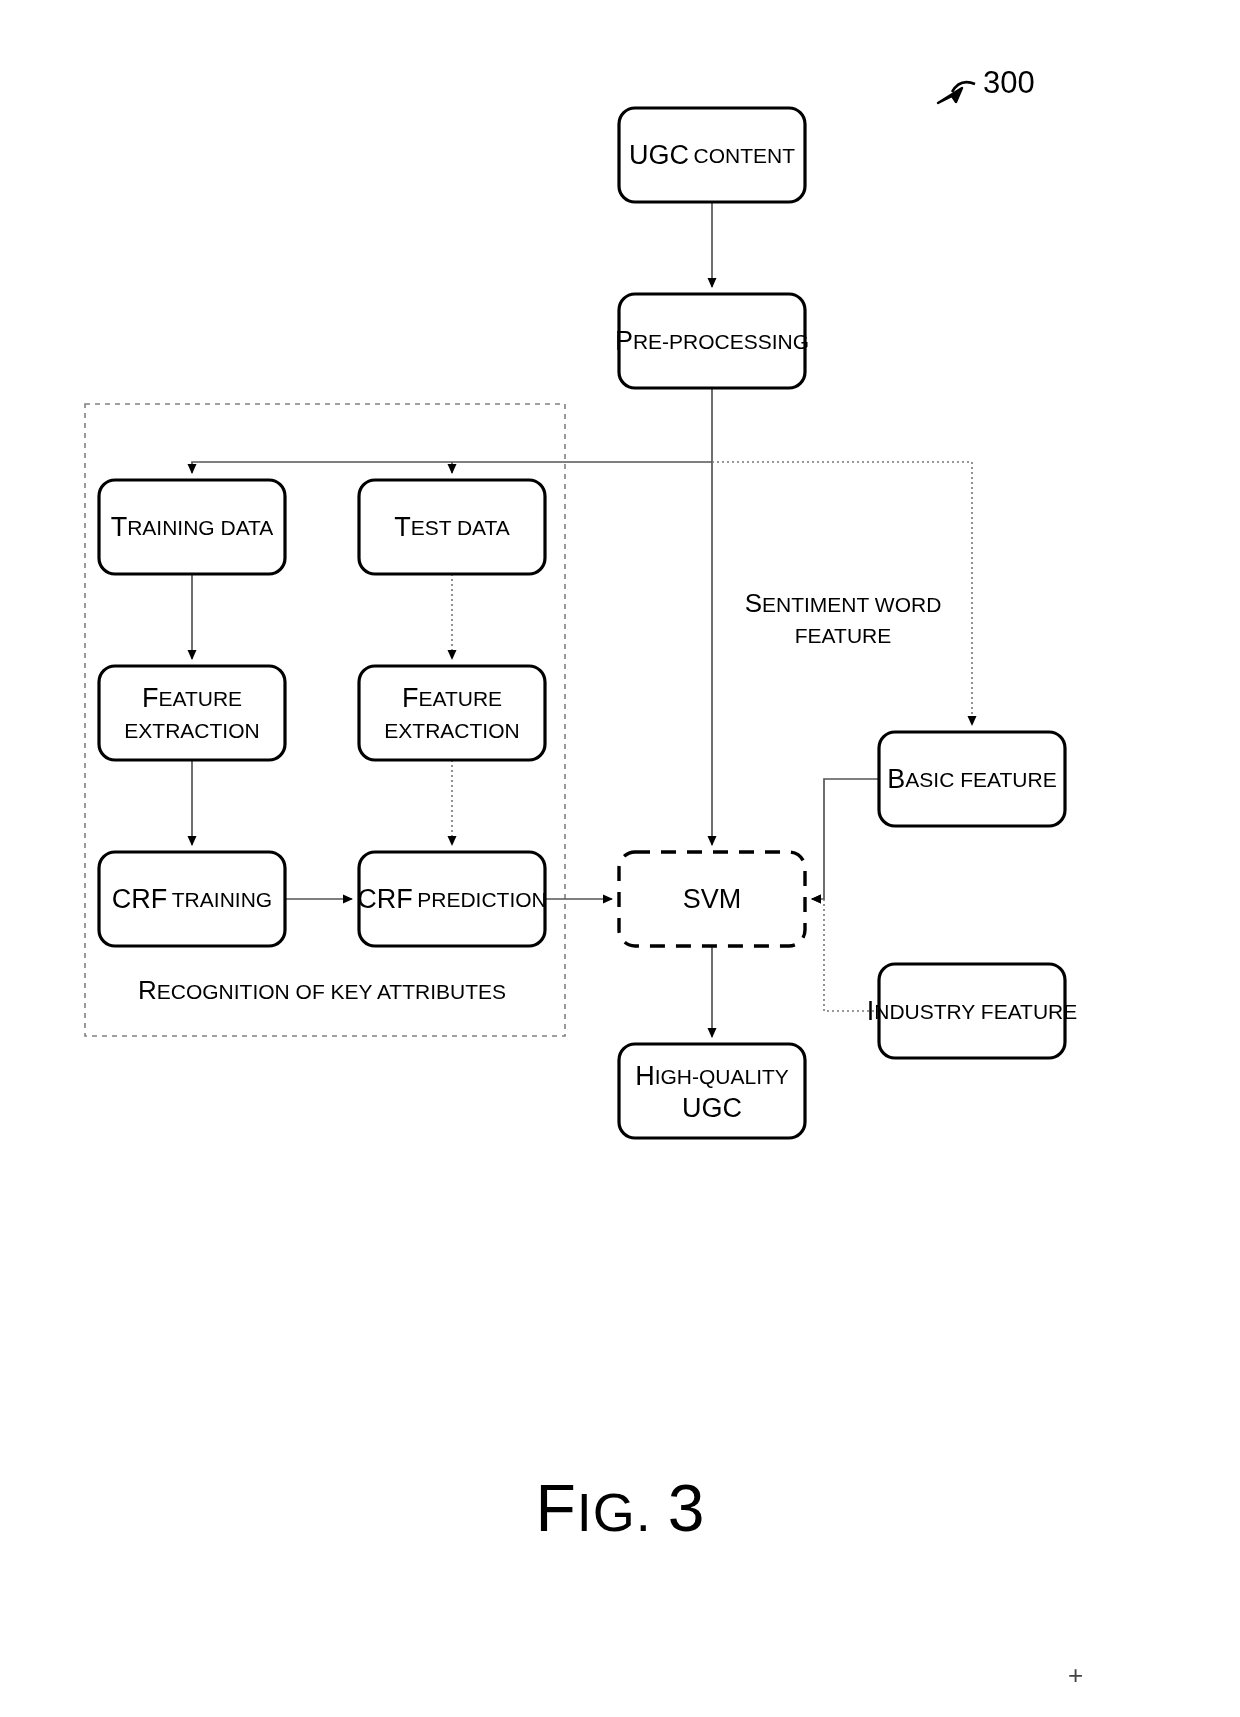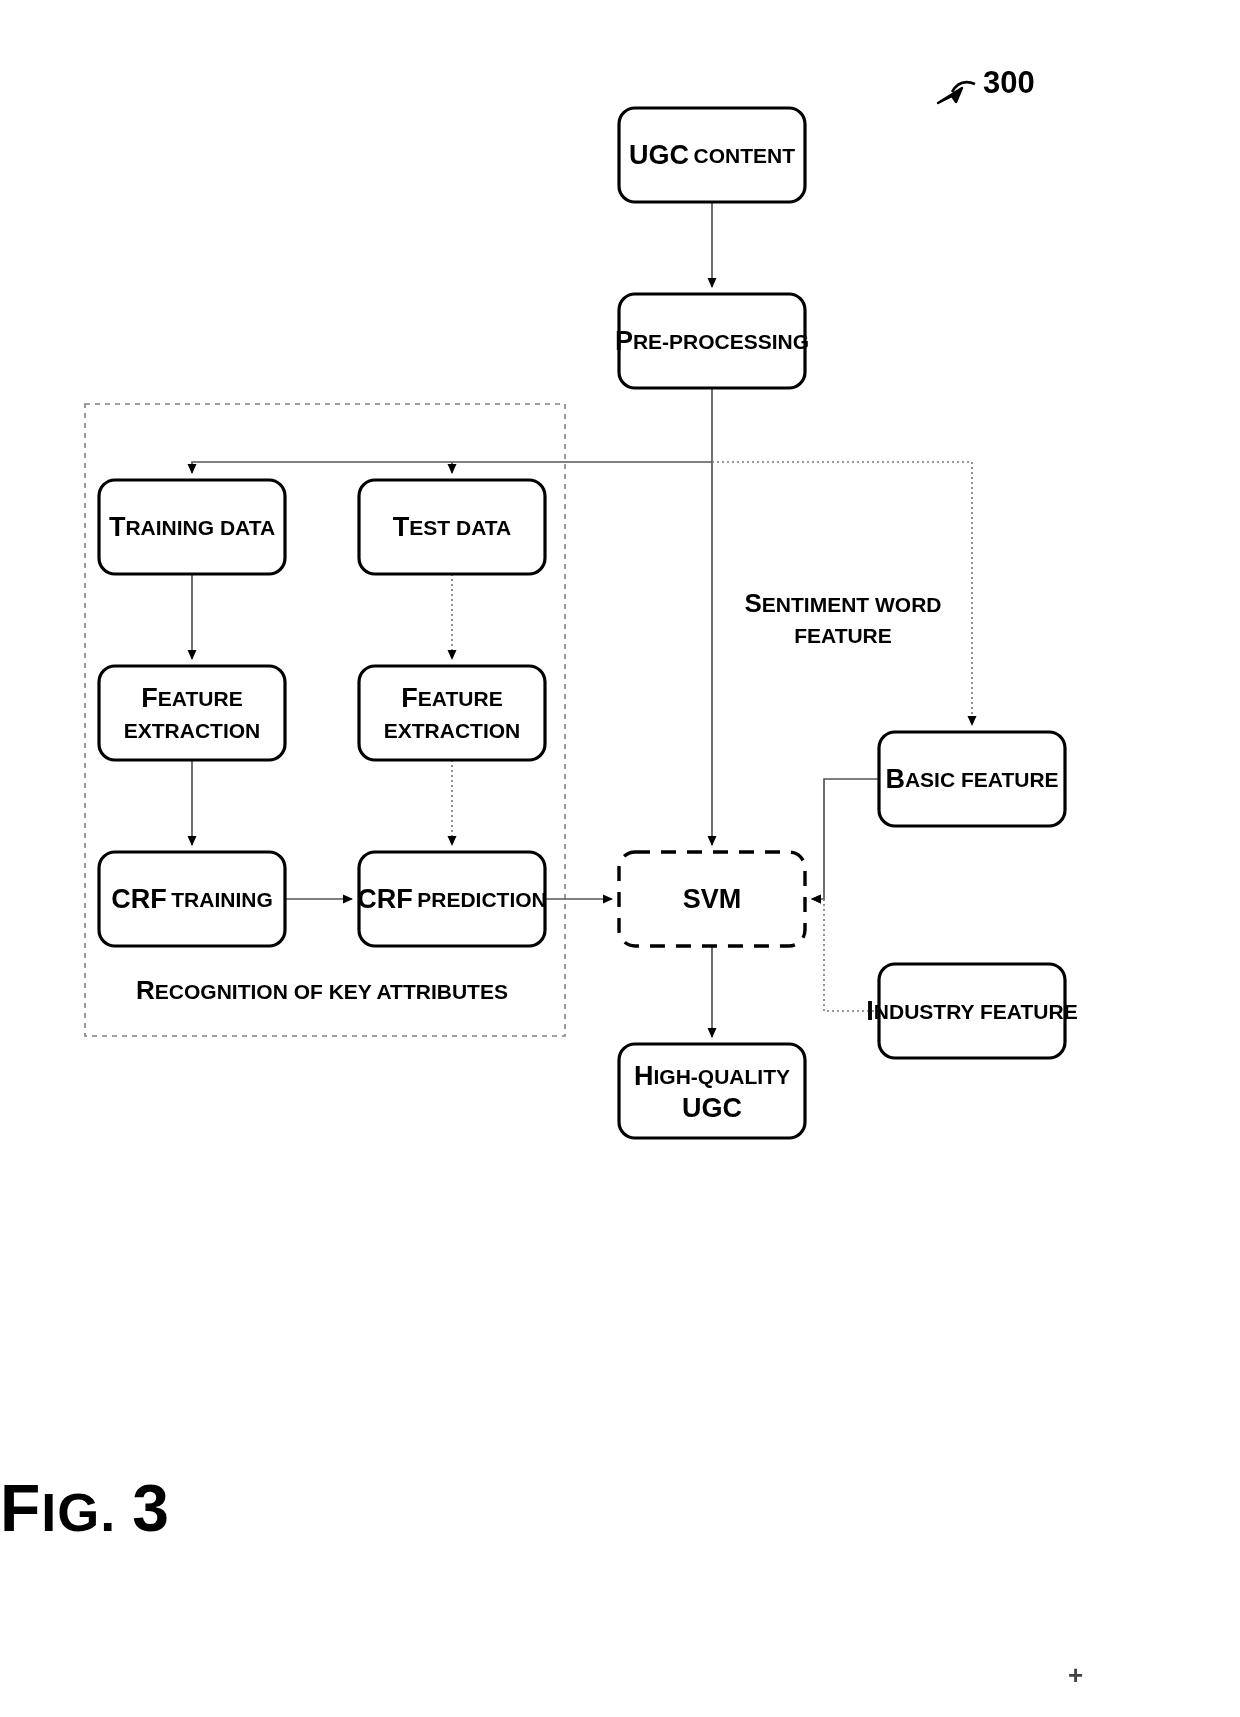--- a/index.html
+++ b/index.html
@@ -14,21 +14,20 @@
     color: #000000;
     position: relative;
     overflow: hidden;
   }
   #figure-root {
     position: absolute;
     left: 0;
     top: 0;
     width: 1240px;
     height: 1389px;
-    font-weight: bold;
   }
   svg#diagram {
     display: block;
     width: 1240px;
     height: 1717px;
   }
   .node-box {
     fill: #ffffff;
     stroke: #000000;
     stroke-width: 3.2;
@@ -90,21 +89,21 @@
     font-family: "Liberation Sans", sans-serif;
     fill: #000000;
     font-size: 31px;
     text-anchor: start;
   }
   .fig-caption {
     position: absolute;
     left: 0;
     top: 1470px;
     width: 1240px;
-    text-align: left;
+    text-align: center;
     font-family: "Liberation Sans", sans-serif;
     color: #000000;
   }
   .fig-caption .fig-word {
     font-size: 54px;
     letter-spacing: 1px;
   }
   .fig-caption .fig-word .lead {
     font-size: 66px;
   }

